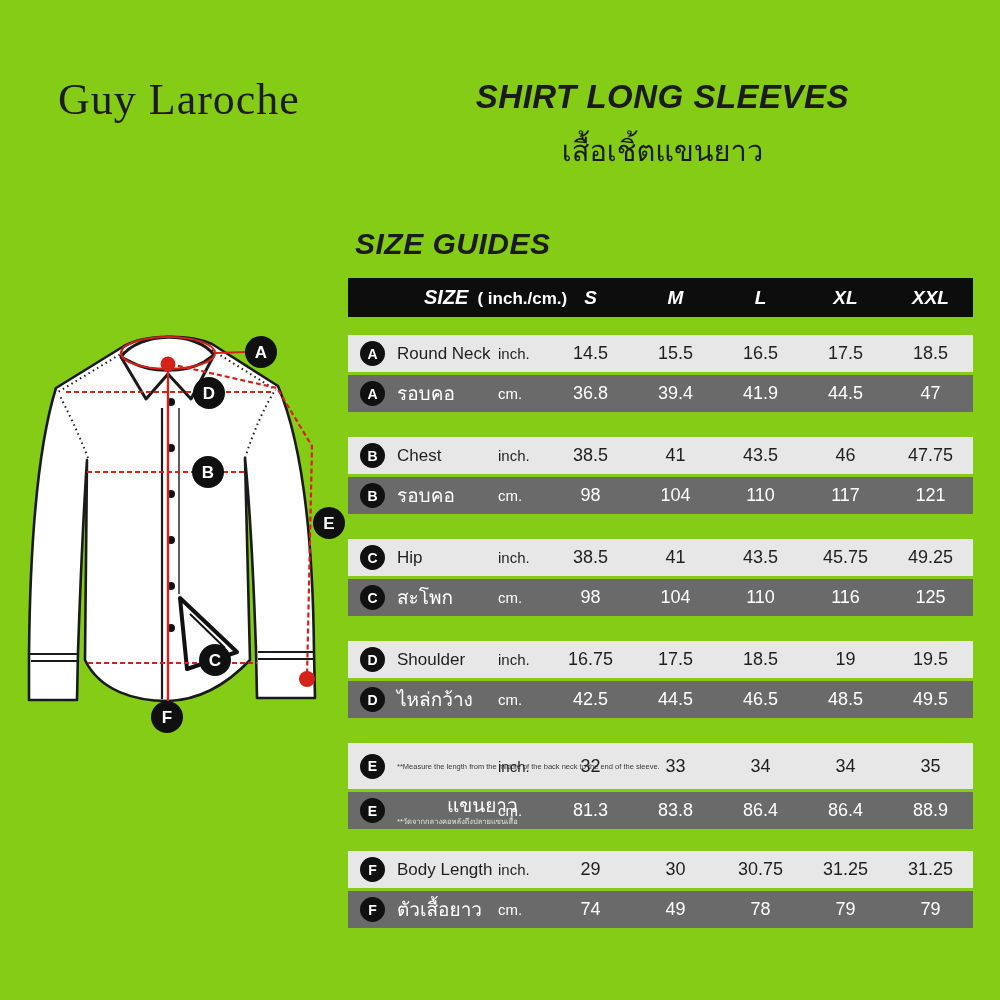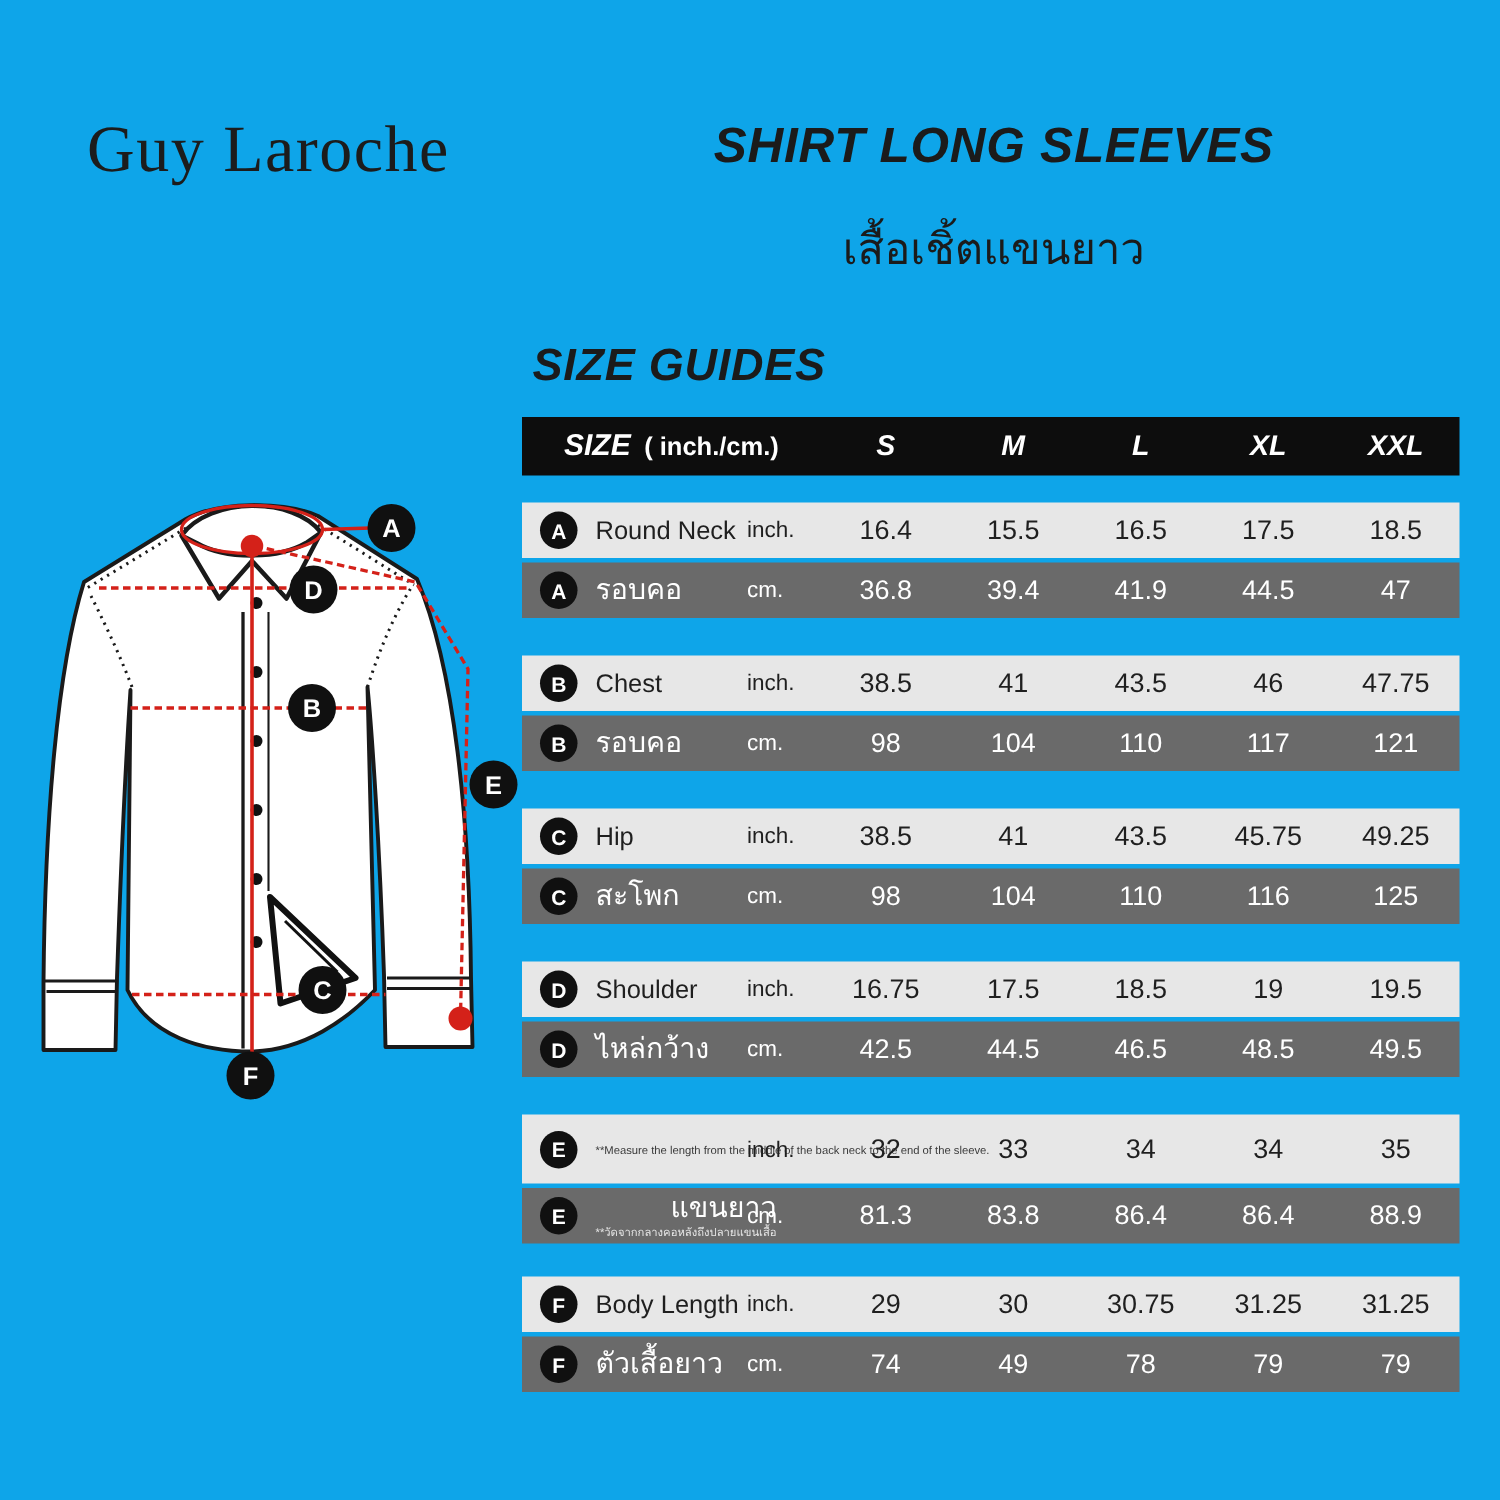--- a/index.html
+++ b/index.html
@@ -4,38 +4,38 @@
 <style>
   :root{
     --accent:#d42119;
     --header-bg:#0d0d0d;
     --row-light:#e7e7e7;
     --row-dark:#6a6a6a;
     --ink:#1b1b1b;
   }
   *{margin:0;padding:0;box-sizing:border-box;}
   html,body{width:1000px;height:1000px;background:#fff;font-family:"Liberation Sans",sans-serif;}
-  #page{position:relative;width:1000px;height:1000px;background:#0ea5e9;overflow:hidden;}
+  #page{position:relative;width:1000px;height:1000px;background:#84cc16;overflow:hidden;}
 
   
   .brand{position:absolute;left:58px;top:74px;font-family:"Liberation Serif","DejaVu Serif",serif;
          font-size:44px;color:#1c1c1c;letter-spacing:1px;white-space:nowrap;}
 
   
   .title-block{position:absolute;left:355px;top:80px;width:615px;text-align:center;color:var(--ink);}
   .title-line{font-size:33px;font-weight:bold;font-style:italic;line-height:1.05;letter-spacing:.5px;}
-  .title-thai{font-size:29px;margin-top:28px;font-weight:500;}
+  .title-thai{font-size:29px;margin-top:13px;font-weight:500;}
   .section-title{position:absolute;left:355px;top:227px;width:615px;
                  font-size:30px;font-weight:bold;font-style:italic;color:var(--ink);letter-spacing:.5px;}
 
   
   .size-table{position:absolute;left:348px;top:278px;width:625px;}
   .t-row{display:grid;grid-template-columns:150px 50px repeat(5,1fr);align-items:center;}
   .t-header{background:var(--header-bg);color:#fff;height:39px;margin-bottom:18px;}
-  .t-header .size-cell{grid-column:1/3;padding-left:28px;display:flex;align-items:baseline;gap:9px;white-space:nowrap;}
+  .t-header .size-cell{grid-column:1/3;padding-left:28px;display:flex;align-items:baseline;gap:9px;white-space:nowrap;margin-left:48px;}
   .size-word{font-size:20px;font-weight:bold;font-style:italic;}
   .unit-word{font-size:17px;font-weight:bold;}
   .col-head{text-align:center;font-size:19px;font-weight:bold;font-style:italic;}
 
   .group{margin-bottom:25px;}
   .group.tight{margin-bottom:22px;}
   .row{height:37px;}
   .row.tall{height:46px;}
   .row-inch{background:var(--row-light);color:#1f1f1f;margin-bottom:3px;}
   .row-cm{background:var(--row-dark);color:#fff;}
@@ -84,21 +84,21 @@
     <div id="table-body">
         <div class="group">
           <div class="t-row row row-inch">
             <div class="label-cell">
               <span class="badge">A</span>
               <div class="label-wrap">
                 <span class="label-en">Round Neck</span>
               </div>
             </div>
             <div class="unit-cell">inch.</div>
-            <div class="val-cell">16.4</div>
+            <div class="val-cell">14.5</div>
             <div class="val-cell">15.5</div>
             <div class="val-cell">16.5</div>
             <div class="val-cell">17.5</div>
             <div class="val-cell">18.5</div>
           </div>
           <div class="t-row row row-cm">
             <div class="label-cell">
               <span class="badge">A</span>
               <div class="label-wrap">
                 <span class="label-th">รอบคอ</span>

